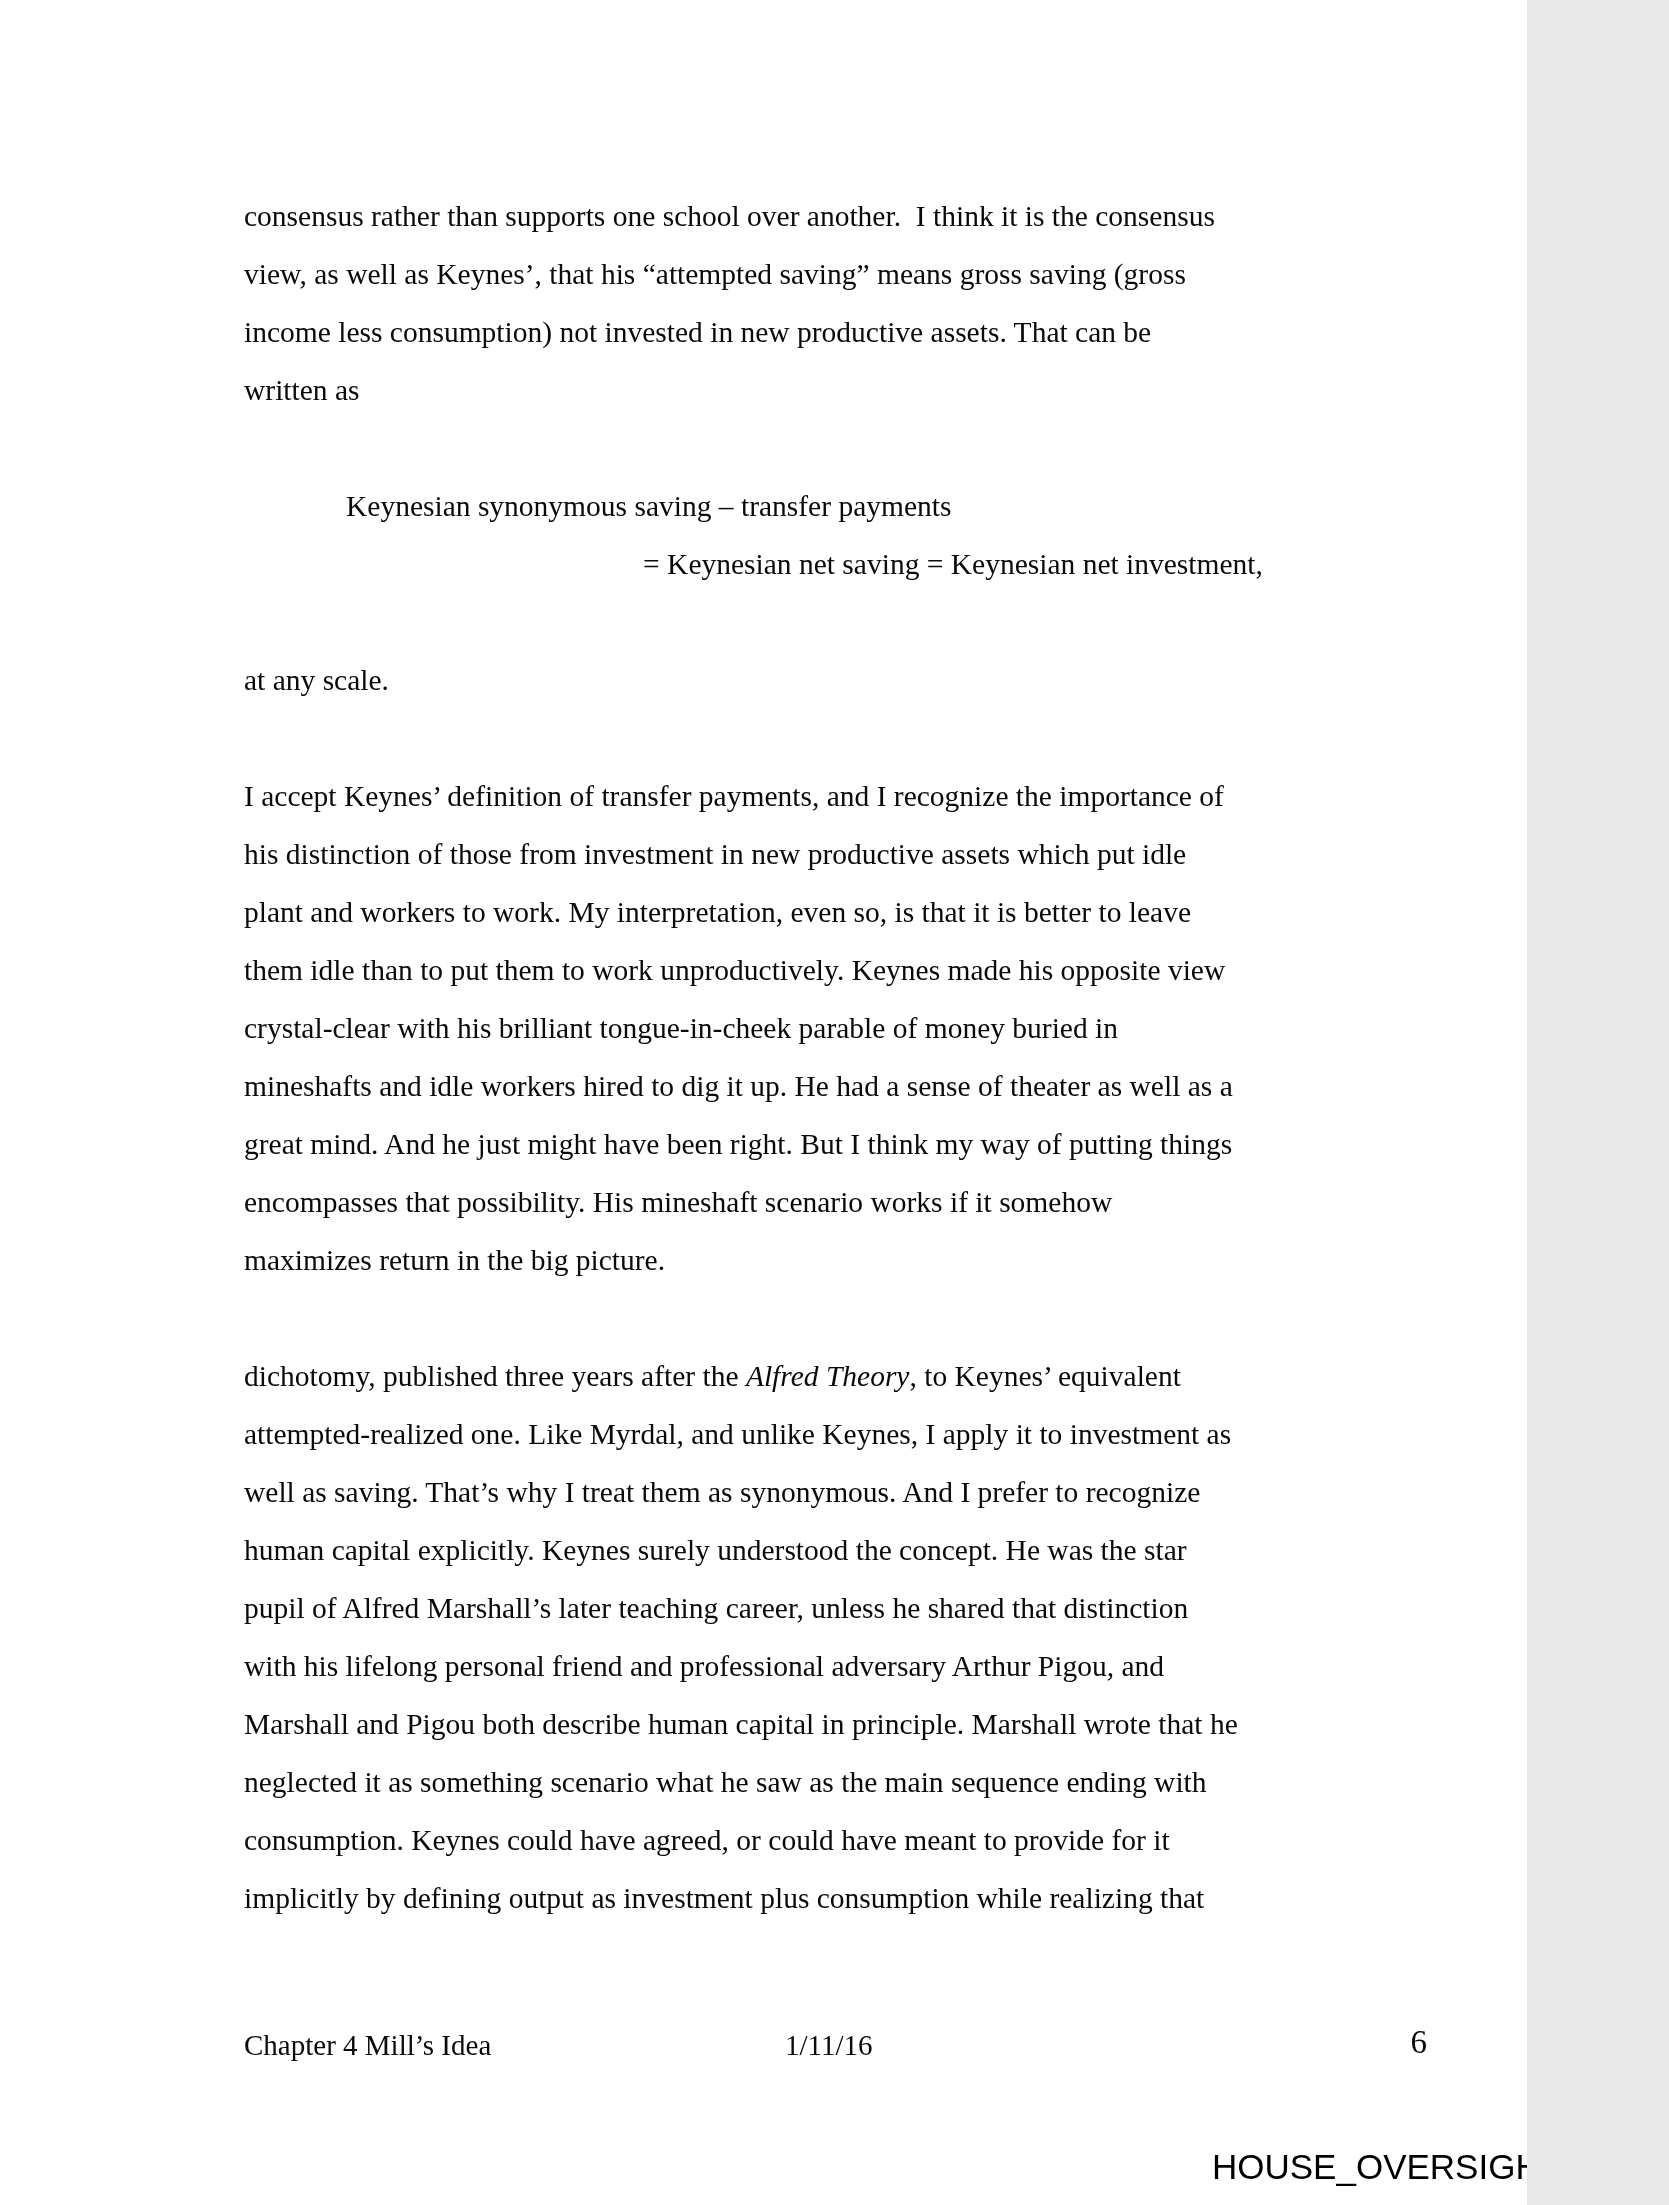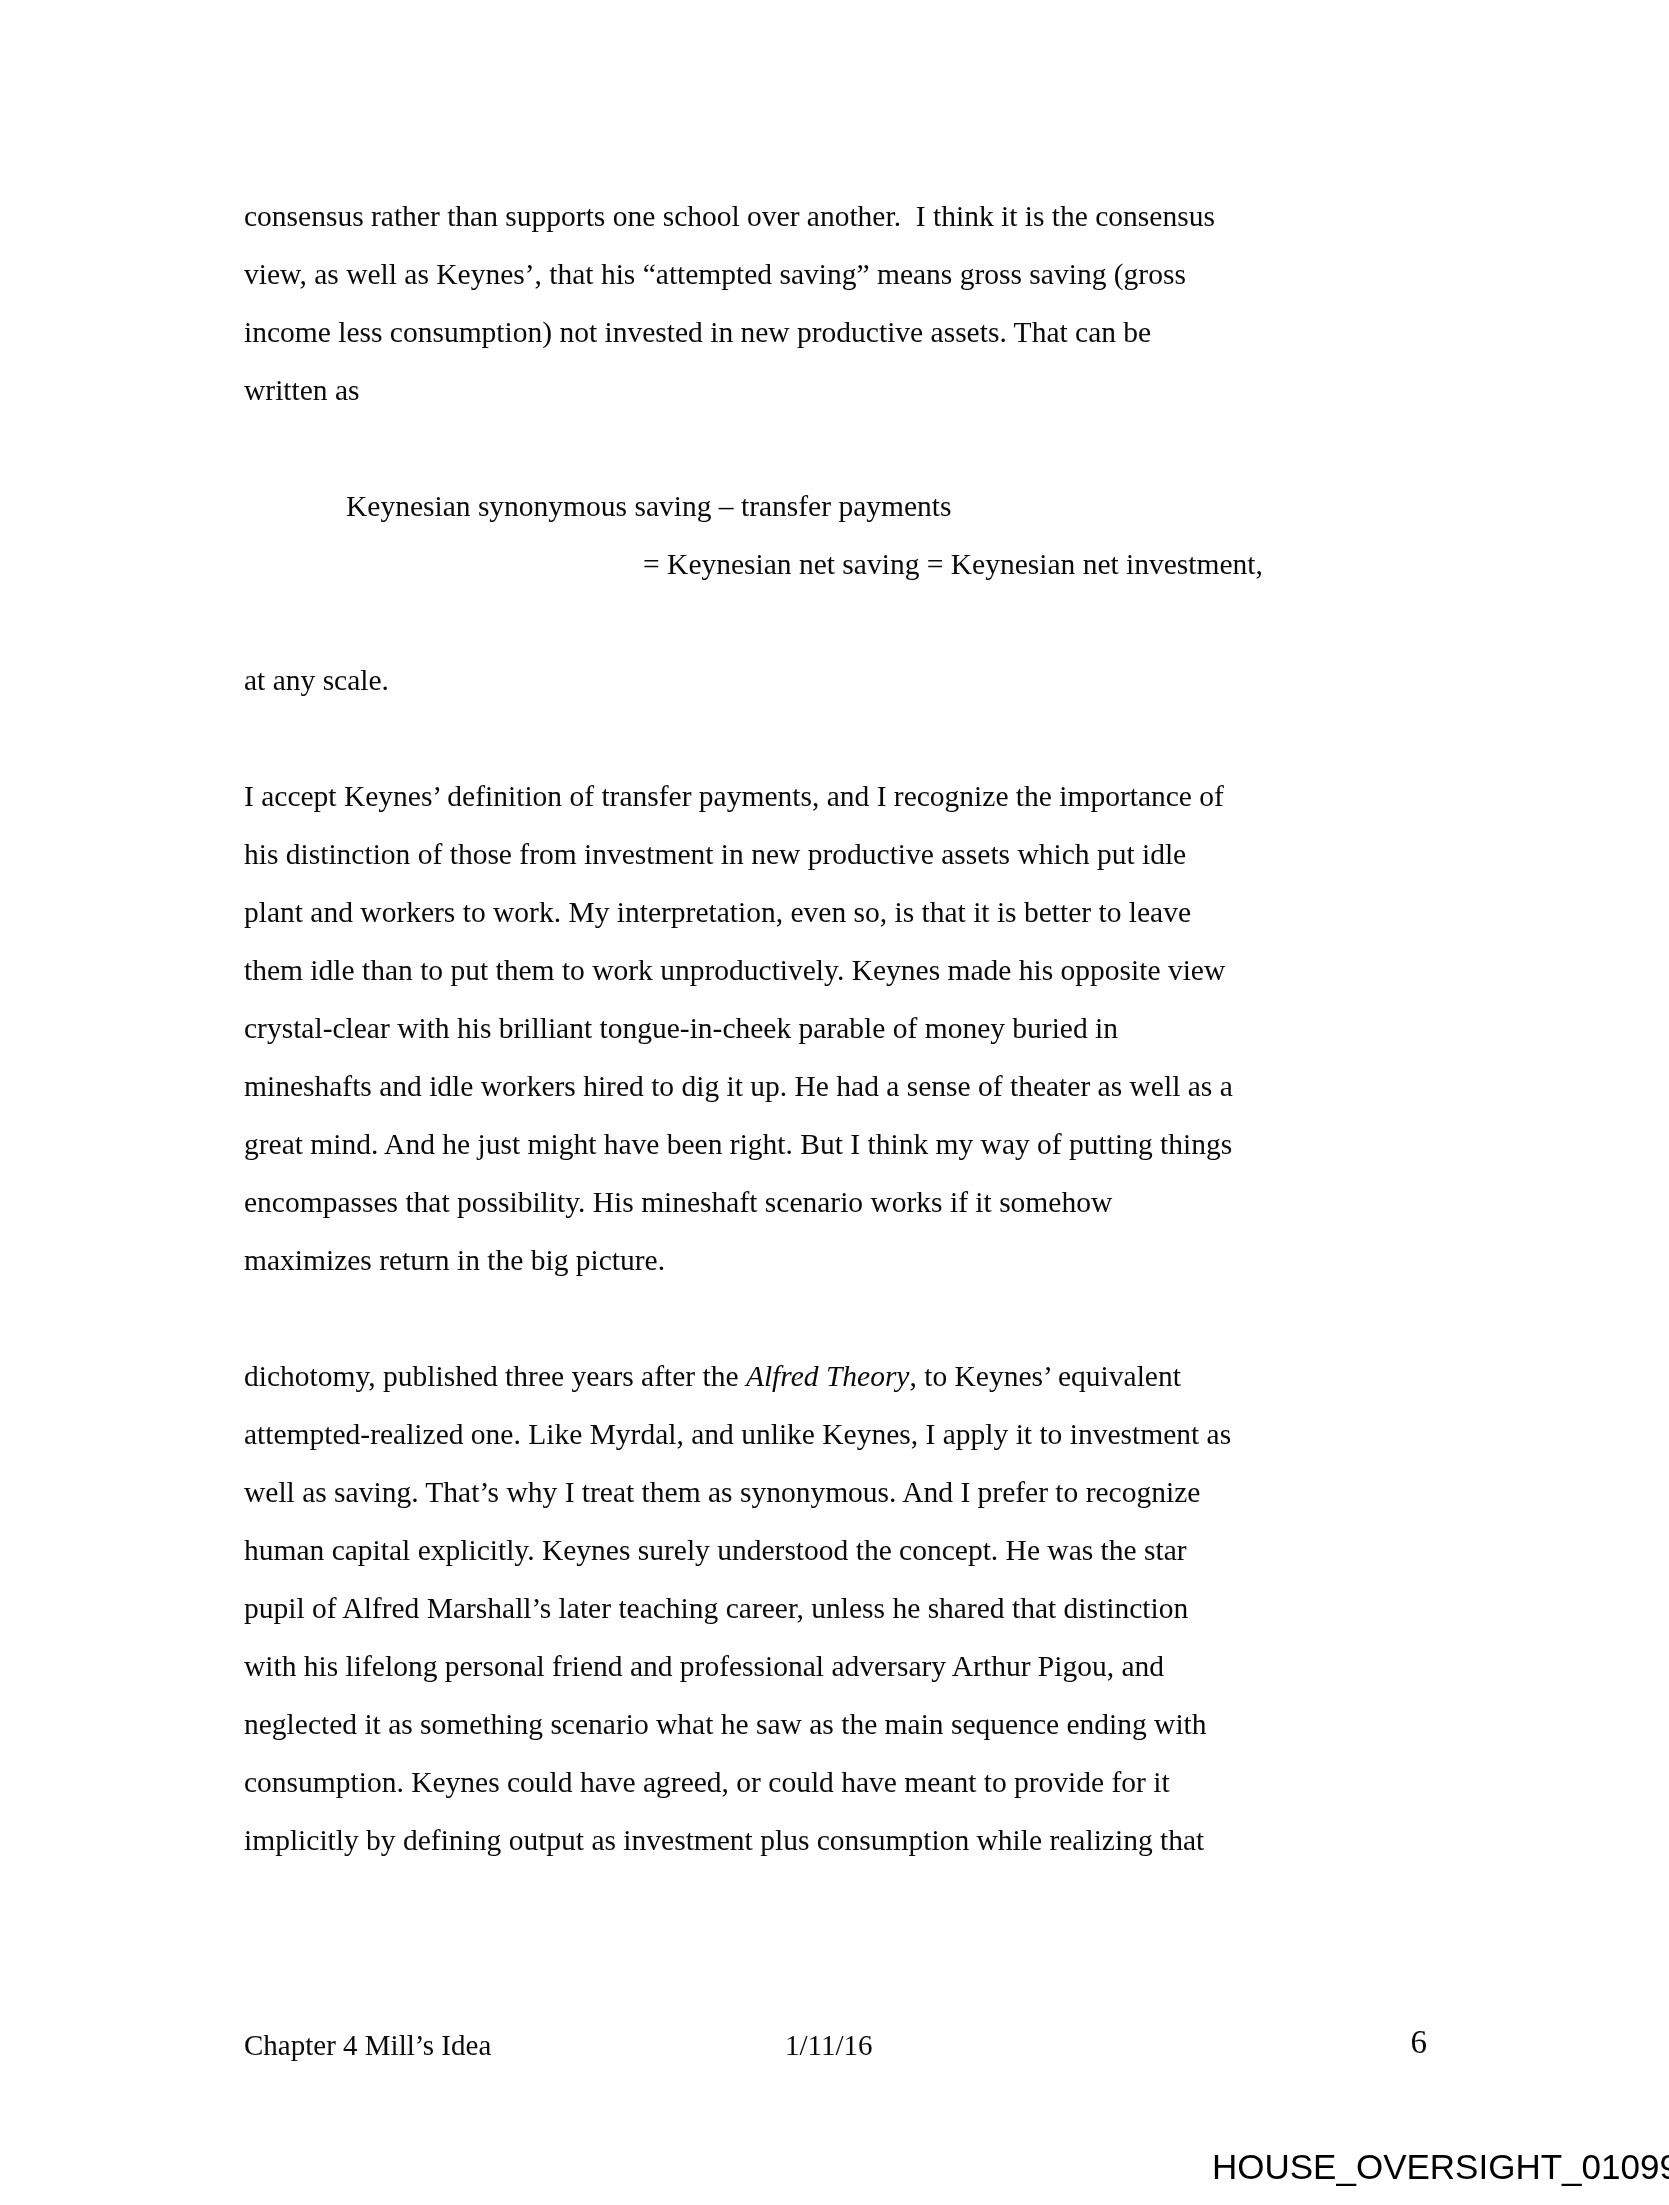--- a/index.html
+++ b/index.html
@@ -2,21 +2,21 @@
 <html style="font-size:10.5px"><head>
 <meta charset="utf-8">
 <style>
   html, body {
     margin: 0;
     padding: 0;
     background: #e8e8e8;
   }
   .page {
     position: relative;
-    width: 1669px;
+    width: 1527px;
     height: 2205px;
     background: #ffffff;
     color: #0a0a0a;
     overflow: hidden;
     font-family: "Liberation Serif", serif;
   }
   .body-text {
     position: absolute;
     left: 244px;
     top: 187px;
@@ -110,20 +110,21 @@
         <div class="line">maximizes return in the big picture.</div>
       </div>
 
     <div class="block">
         <div class="line"><span>dichotomy, published three years after the </span><span class="italic">Alfred Theory</span><span>, to Keynes’ equivalent</span></div>
         <div class="line">attempted-realized one. Like Myrdal, and unlike Keynes, I apply it to investment as</div>
         <div class="line">well as saving. That’s why I treat them as synonymous. And I prefer to recognize</div>
         <div class="line">human capital explicitly. Keynes surely understood the concept. He was the star</div>
         <div class="line">pupil of Alfred Marshall’s later teaching career, unless he shared that distinction</div>
         <div class="line">with his lifelong personal friend and professional adversary Arthur Pigou, and</div>
+        <div class="line">Marshall and Pigou both describe human capital in principle. Marshall wrote that he</div>
         <div class="line">neglected it as something scenario what he saw as the main sequence ending with</div>
         <div class="line">consumption. Keynes could have agreed, or could have meant to provide for it</div>
         <div class="line">implicitly by defining output as investment plus consumption while realizing that</div>
       </div>
 
   </div>
 
   <div class="footer">
     <span class="footer-chapter">Chapter 4 Mill’s Idea</span>
     <span class="footer-date">1/11/16</span>

